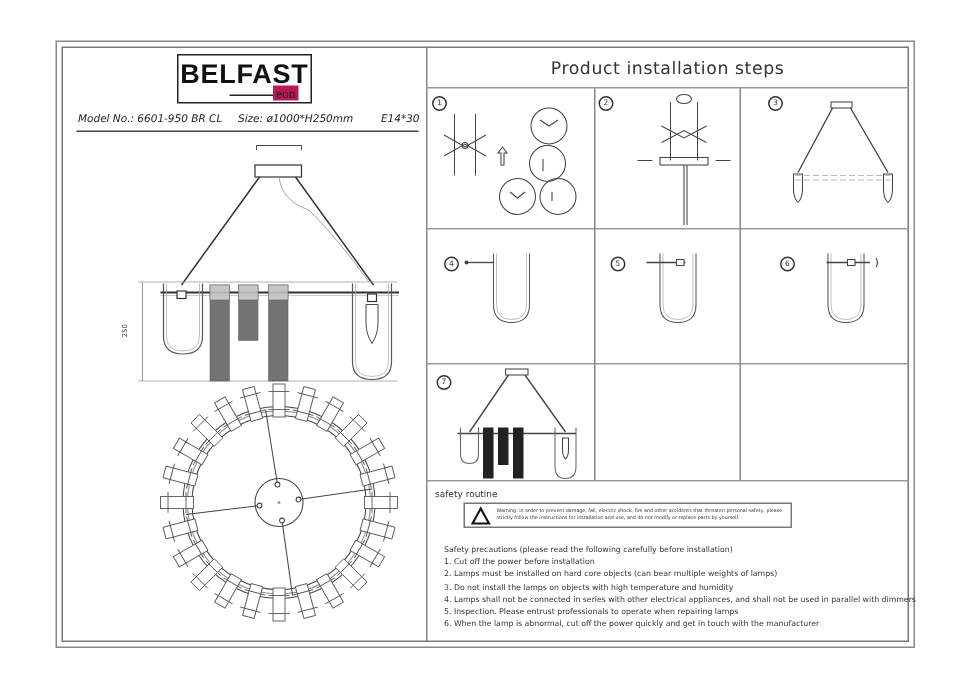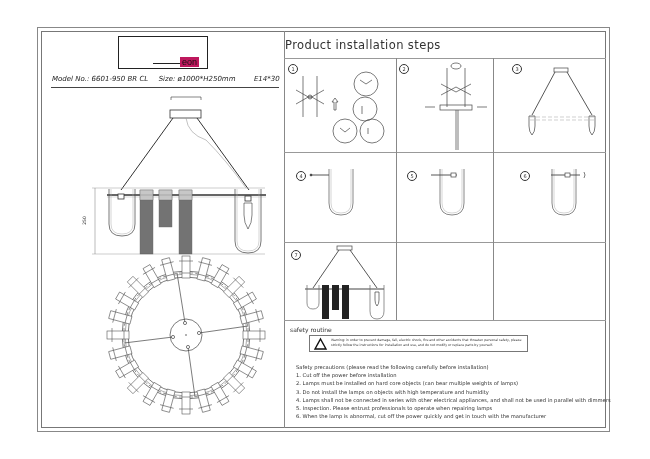--- a/index.html
+++ b/index.html
@@ -4,24 +4,24 @@
 <style>
   html, body { margin:0; padding:0; background:#ffffff; }
   body { width:650px; height:459px; position:relative; overflow:hidden; font-family:"DejaVu Sans", sans-serif; color:#222; }
   .abs { position:absolute; }
   .frame-outer { left:37px; top:27px; width:573px; height:405px; border:1px solid #888; box-sizing:border-box; }
   .frame-inner { left:41px; top:31px; width:565px; height:397px; border:1px solid #777; box-sizing:border-box; }
   .vline { background:#888; width:1px; }
   .hline { background:#999; height:1px; }
   .logo-box { left:118px; top:36px; width:90px; height:33px; border:1.5px solid #222; box-sizing:border-box; background:#fff; }
   .logo-text { left:0; top:2px; width:100%; text-align:center; font-family:"Liberation Sans", sans-serif; font-weight:bold; font-size:18px; letter-spacing:0.5px; color:#111; }
-  .logo-sub { right:8px; top:20px; font-family:Liberation Sans, sans-serif; font-size:9px; color:#111; background:#be185d; padding:0 2px; }
+  .logo-sub { right:8px; top:20px; font-family:Liberation Serif, serif; font-size:9px; color:#111; background:#be185d; padding:0 2px; }
   .model-line { left:52px; top:75px; font-size:7px; color:#222; white-space:nowrap;font-style:italic; }
   .model-underline { left:51px; top:87px; width:228px; height:1px; background:#444; }
-  .title { left:285px; top:38px; width:320px; text-align:left; font-size:11.5px; color:#333; letter-spacing:0.4px; }
+  .title { left:285px; top:38px; width:320px; text-align:center; font-size:11.5px; color:#333; letter-spacing:0.4px; }
   .step-num { width:8px; height:8px; border:0.8px solid #333; border-radius:50%; font-size:5px; text-align:center; line-height:8px; color:#333; }
   .safety-title { left:290px; top:326px; font-size:6px; color:#333; }
   .warn-box { left:309px; top:335px; width:219px; height:17px; border:1px solid #777; box-sizing:border-box; background:#fff; }
   .warn-text { left:21px; top:2px; width:195px; font-size:3.2px; line-height:5px; color:#333; }
   .prec { left:296px; top:363px; font-size:5.2px; line-height:8.2px; color:#333; }
   .prec div { white-space:nowrap; }
   svg { position:absolute; overflow:visible; }
 </style>
 </head>
 <body>
@@ -31,20 +31,21 @@
 
 <div class="abs vline" style="left:284px; top:31px; height:397px;"></div>
 <div class="abs hline" style="left:284px; top:58px; width:322px;"></div>
 <div class="abs hline" style="left:284px; top:152px; width:322px;"></div>
 <div class="abs hline" style="left:284px; top:242px; width:322px;"></div>
 <div class="abs hline" style="left:284px; top:320px; width:322px;"></div>
 <div class="abs vline" style="left:396px; top:58px; height:262px;"></div>
 <div class="abs vline" style="left:493px; top:58px; height:262px;"></div>
 
 <div class="abs logo-box">
+  <div class="abs logo-text">BELFAST</div>
   <div class="abs" style="left:34px; top:26px; width:40px; height:1px; background:#222;"></div>
   <div class="abs logo-sub">eon</div>
 </div>
 
 <div class="abs model-line">
   <span>Model No.: 6601-950 BR CL</span>
   <span style="display:inline-block; width:6px;"></span>
   <span>Size: ø1000*H250mm</span>
   <span style="display:inline-block; width:14px;"></span>
   <span>E14*30</span>

